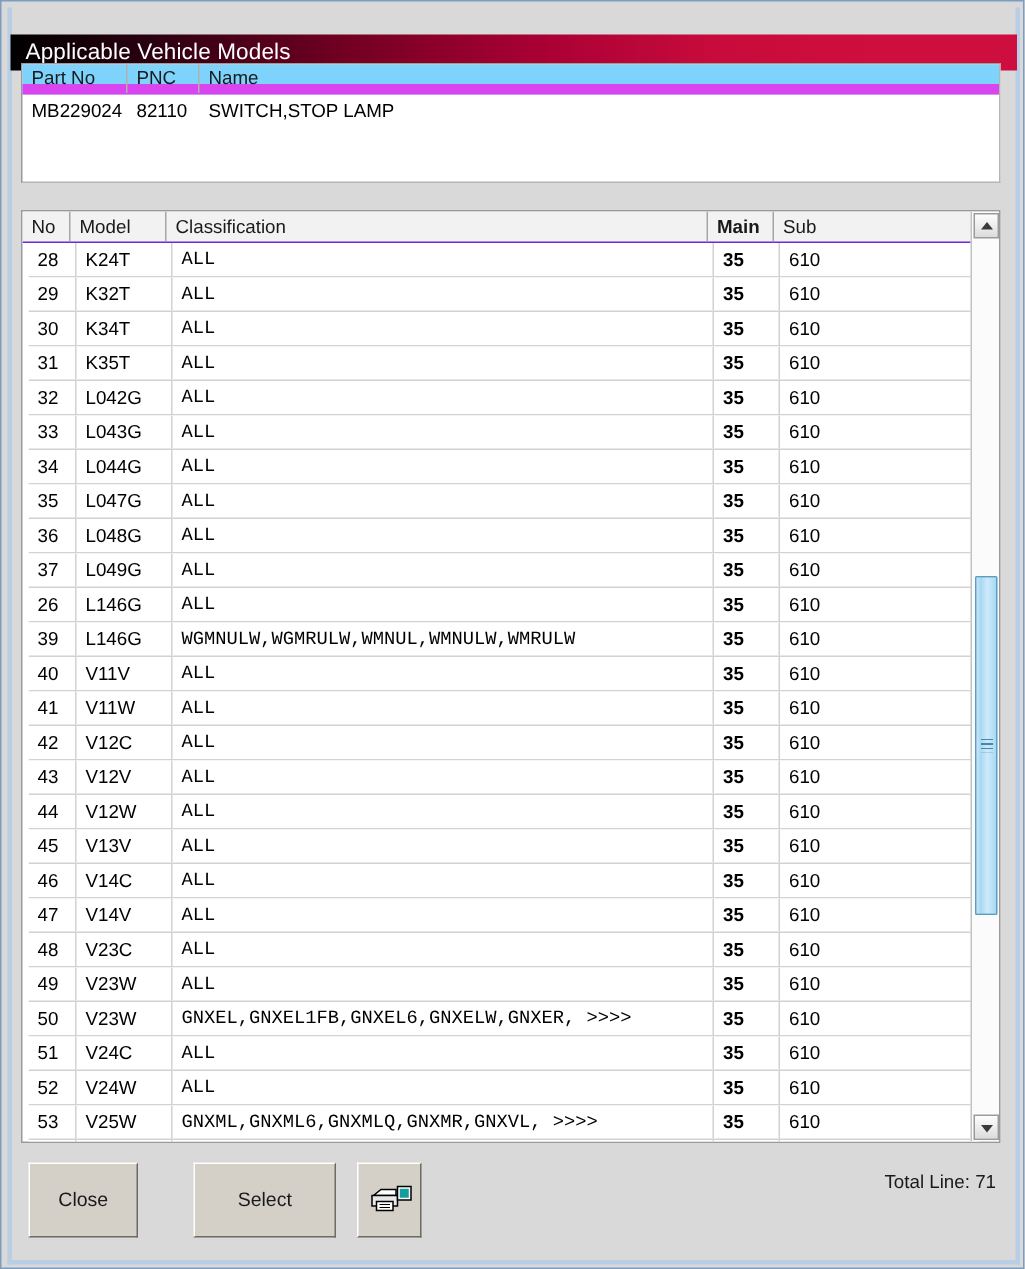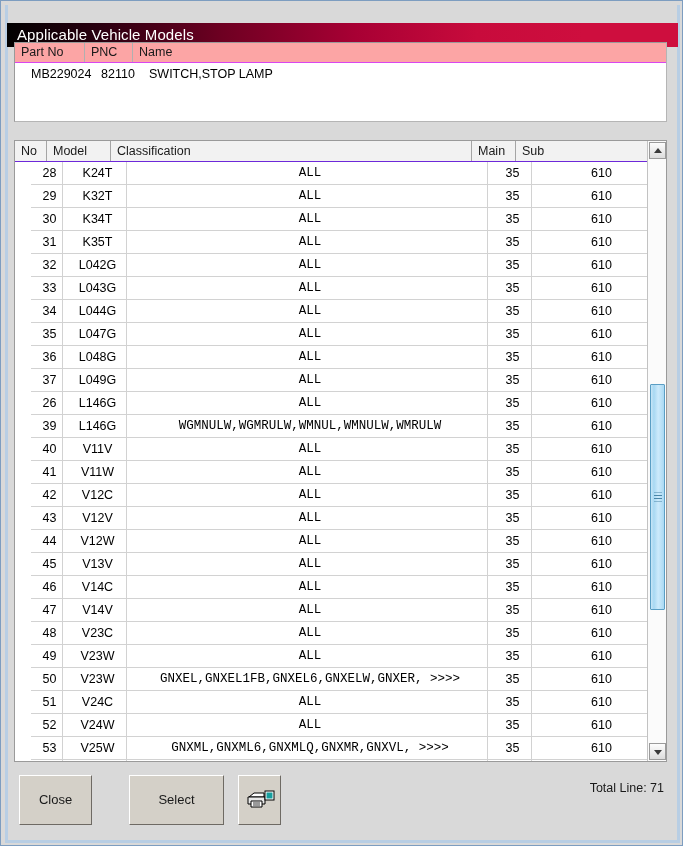--- a/index.html
+++ b/index.html
@@ -66,22 +66,22 @@
     height: 80px;
     box-sizing: border-box;
     background: #ffffff;
     border: 1px solid #9a9a9a;
     border-right-color: #b5b5b5;
     border-bottom-color: #b5b5b5;
   }
   .part-head {
     position: relative;
     height: 20px;
-    background: #fca5a5;
-    border-bottom: 1px solid #d946ef;
+    background: #7dd3fc;
+    border-bottom: 7px solid #d946ef;
     box-sizing: border-box;
   }
   .part-head .ph {
     position: absolute;
     top: 0;
     height: 19px;
     line-height: 19px;
     font-size: 12.5px;
     color: #1a1a1a;
     box-sizing: border-box;
@@ -97,21 +97,21 @@
     height: 22px;
   }
   .part-row .pv {
     position: absolute;
     top: 2px;
     height: 18px;
     line-height: 18px;
     font-size: 12.5px;
     color: #000;
     white-space: nowrap;
-    padding-left: 16px;
+    padding-left: 6px;
     box-sizing: border-box;
   }
   .pv-partno { left: 0;    width: 70px; }
   .pv-pnc    { left: 70px; width: 48px; }
   .pv-name   { left: 118px; right: 0; }
 
   
   .grid-wrap {
     position: absolute;
     left: 13px; top: 139px;
@@ -139,30 +139,29 @@
     font-size: 12.5px;
     color: #1a1a1a;
     padding-left: 6px;
     box-sizing: border-box;
     white-space: nowrap;
     overflow: hidden;
   }
   .col-no    { left: 0px;   width: 32px;  border-right: 1px solid #a5a5a5; }
   .col-model { left: 32px;  width: 64px;  border-right: 1px solid #a5a5a5; }
   .col-class { left: 96px;  width: 361px; border-right: 1px solid #a5a5a5; }
-  .col-main  { left: 457px; width: 44px;  border-right: 1px solid #a5a5a5; }
+  .col-main  { left: 457px; width: 44px;  border-right: 1px solid #a5a5a5; font-weight: bold; }
   .col-sub   { left: 501px; width: 133px; }
 
   .grid-body {
     position: absolute;
-    left: 16px; top: 21px;
+    left: 4px; top: 21px;
     width: 634px;
     height: 600px;
     overflow: hidden;
-    text-align: center;
   }
   .grow {
     position: relative;
     height: 23px;
     border-bottom: 1px solid #d2d2d2;
     box-sizing: border-box;
     background: #ffffff;
   }
   .grow .gc {
     position: absolute;

